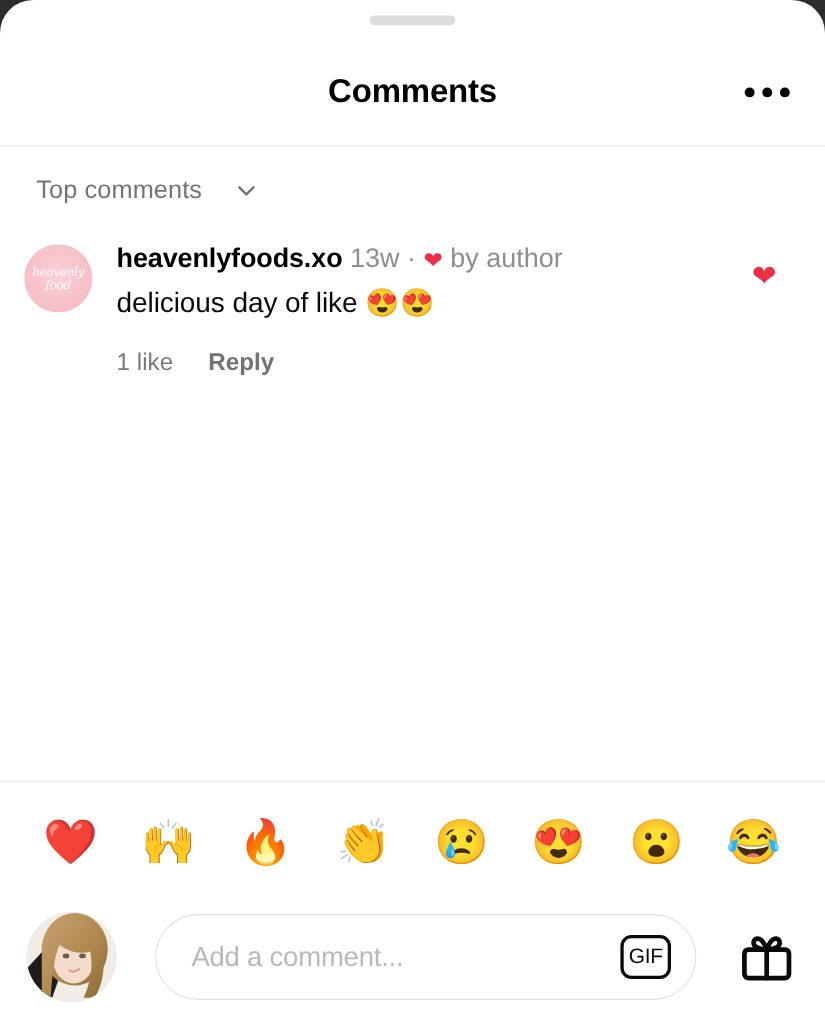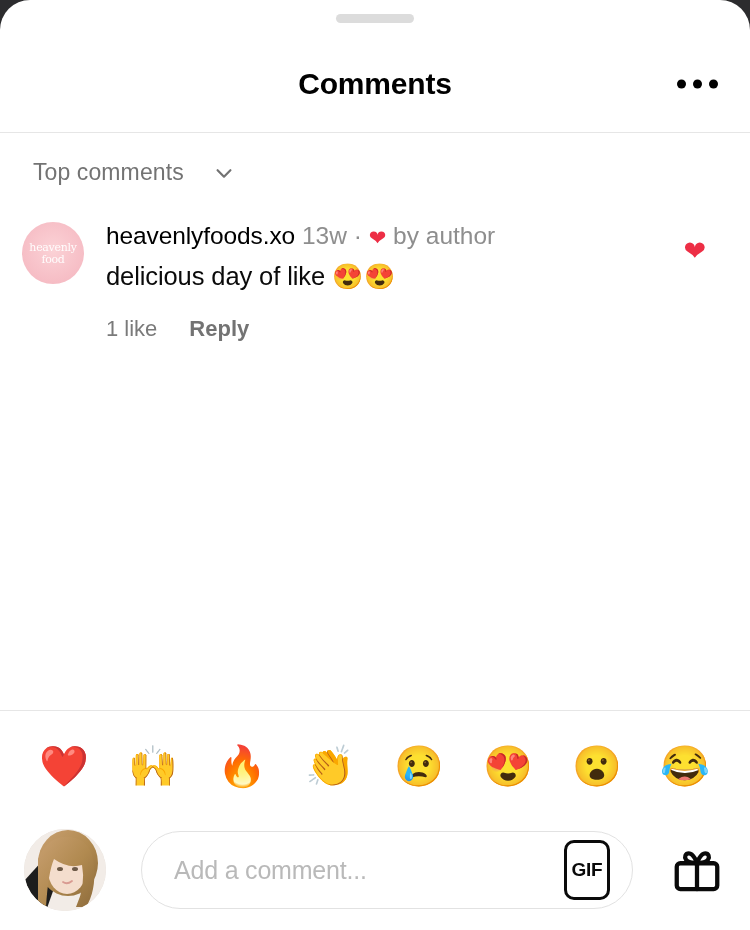--- a/index.html
+++ b/index.html
@@ -124,41 +124,42 @@
     height: 100%;
     background: radial-gradient(circle at 50% 45%, #fbd2d6 0%, #f6bdc5 70%, #f2b2bb 100%);
     display: flex;
     flex-direction: column;
     align-items: center;
     justify-content: center;
     gap: 1px;
   }
   .avatar-brand span {
     font-family: "DejaVu Serif", serif;
+    font-style: italic;
     color: #fff;
     font-size: 11px;
     line-height: 11px;
     opacity: 0.95;
     letter-spacing: -0.3px;
   }
 
   .comment-body {
     flex: 1 1 auto;
     min-width: 0;
     padding-left: 22px;
     padding-right: 70px;
   }
   .c-line1 {
     font-size: 24.5px;
     line-height: 31px;
     color: #737373;
     white-space: nowrap;
   }
   .c-user {
-    font-weight: normal;
+    font-weight: bold;
     color: #000;
     letter-spacing: -0.1px;
   }
   .c-meta { color: #8e8e8e; }
   .c-heart-inline {
     color: #ed2e45;
     font-size: 21px;
     vertical-align: -1px;
     letter-spacing: 0;
   }
@@ -243,28 +244,28 @@
     flex: 1 1 auto;
     font-size: 25px;
     color: #b9b9b9;
     letter-spacing: -0.2px;
     white-space: nowrap;
     overflow: hidden;
   }
   .gif-btn {
     flex: none;
     width: 46px;
-    height: 60px;
+    height: 40px;
     border: 3.5px solid #0a0a0a;
     border-radius: 10px;
     display: flex;
     align-items: center;
     justify-content: center;
     font-size: 19px;
-    font-weight: bold;
+    font-weight: normal;
     color: #0a0a0a;
     letter-spacing: -0.3px;
     cursor: pointer;
   }
   .gift-btn {
     flex: none;
     width: 58px;
     height: 58px;
     cursor: pointer;
     display: flex;

